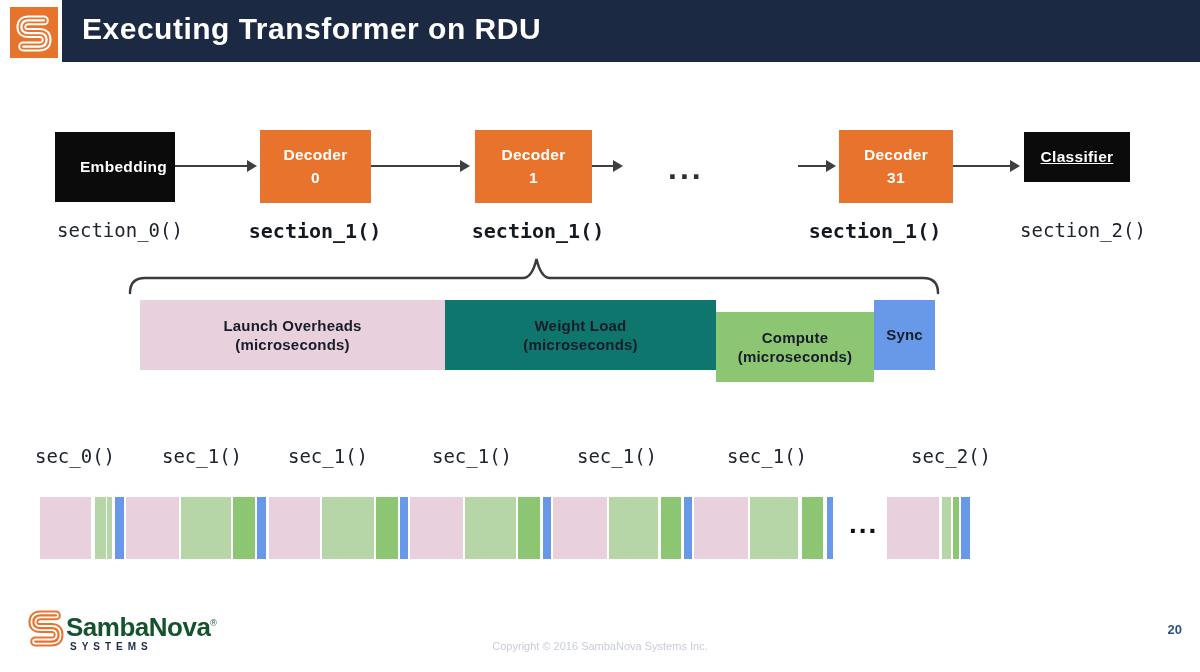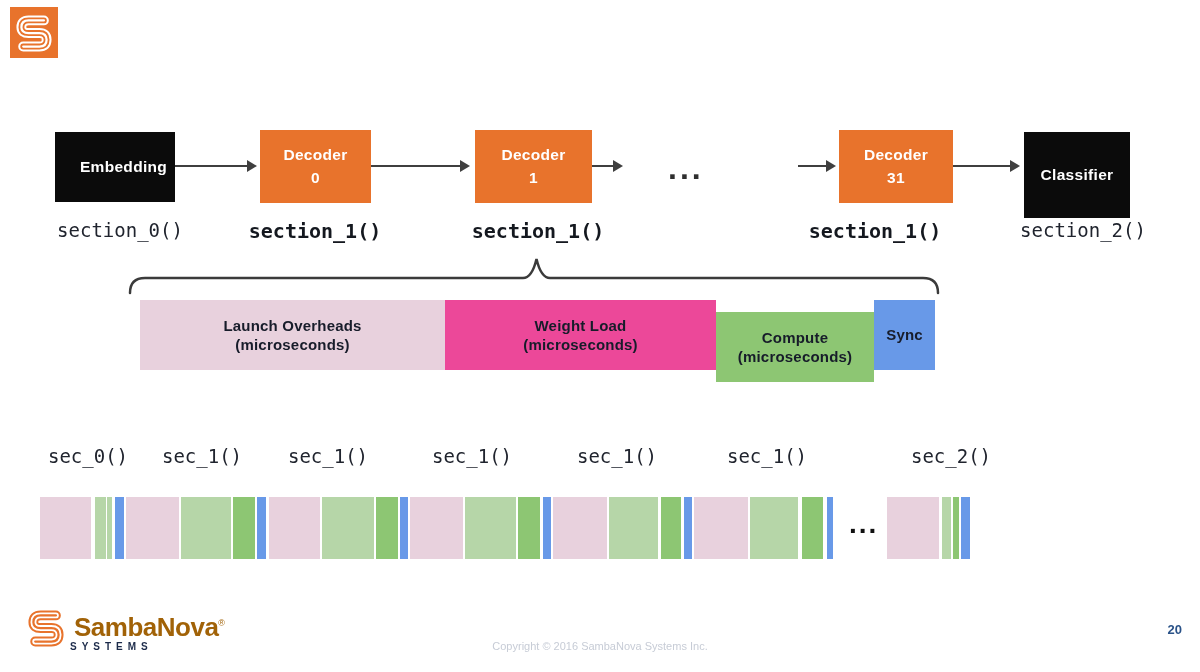--- a/index.html
+++ b/index.html
@@ -30,80 +30,83 @@
   .legend-bar { position:absolute; left:140px; top:300px; width:795px; height:70px; display:flex; }
   .legend-seg { height:100%; display:flex; align-items:center; justify-content:center; text-align:center; font-size:15px; font-weight:700; color:#171C2A; white-space:pre-line; line-height:1.3; letter-spacing:0.2px; }
 
   
   .tlabel { position:absolute; top:445px; transform:translateX(-50%); font-family:"DejaVu Sans Mono", monospace; font-size:19px; color:#20242E; white-space:nowrap; }
   .tseg { position:absolute; top:497px; height:62px; }
   .tdots { position:absolute; left:849px; top:508px; font-size:28px; font-weight:700; color:#111; letter-spacing:2px; }
 
   
   .footer-logo { position:absolute; left:28px; top:608px; }
-  .brand { position:absolute; left:66px; top:612px; color:#a16207; font-size:26px; font-weight:700; letter-spacing:-0.5px;margin-left:8px; }
+  .brand { position:absolute; left:66px; top:612px; color:#14532d; font-size:26px; font-weight:700; letter-spacing:-0.5px; }
   .brand sup { font-size:9px; font-weight:400; }
   .brand-sub { position:absolute; left:70px; top:641px; color:#1C2B4A; font-size:10px; font-weight:700; letter-spacing:5px; }
   .copyright { position:absolute; left:600px; top:640px; transform:translateX(-50%); color:#C7CCD6; font-size:11px; }
   .page-num { position:absolute; right:18px; top:622px; color:#2A5288; font-size:13px; font-weight:700; }
 </style>
 </head>
 <body>
 
 <div class="slide">
 
+  <div class="header-bar">
+    <div class="slide-title">Executing Transformer on RDU</div>
+  </div>
   <div class="header-logo">
     <svg width="36" height="38" viewBox="0 0 40 42">
       <g fill="none" stroke-linecap="round">
         <path d="M31 7 H 14 Q 6 7 6 14.5 Q 6 21 14 21 H 26 Q 34 21 34 28.5 Q 34 36 26 36 H 8" stroke="#ffffff" stroke-width="11"></path>
         <path d="M31 7 H 14 Q 6 7 6 14.5 Q 6 21 14 21 H 26 Q 34 21 34 28.5 Q 34 36 26 36 H 8" stroke="#E8732C" stroke-width="6.5"></path>
         <path d="M31 7 H 14 Q 6 7 6 14.5 Q 6 21 14 21 H 26 Q 34 21 34 28.5 Q 34 36 26 36 H 8" stroke="#ffffff" stroke-width="2.5"></path>
       </g>
     </svg>
   </div>
 
 
   <div>
       <div class="pbox" style="left: 55px; top: 132px; width: 120px; height: 70px; background: rgb(11, 11, 11); padding-left: 17px;">Embedding</div>
       <div class="pbox" style="left: 260px; top: 130px; width: 111px; height: 73px; background: rgb(232, 115, 44);">Decoder
 0</div>
       <div class="pbox" style="left: 475px; top: 130px; width: 117px; height: 73px; background: rgb(232, 115, 44);">Decoder
 1</div>
       <div class="pbox" style="left: 839px; top: 130px; width: 114px; height: 73px; background: rgb(232, 115, 44);">Decoder
 31</div>
-      <div class="pbox" style="left: 1024px; top: 132px; width: 106px; height: 86px; background: rgb(11, 11, 11);">Classifier</div>
+      <div class="pbox" style="left: 1024px; top: 132px; width: 106px; height: 50px; background: rgb(11, 11, 11); text-decoration: underline;">Classifier</div>
       <div class="arrow" style="left: 175px; top: 165px; width: 73px;"></div>
       <div class="arrow" style="left: 371px; top: 165px; width: 90px;"></div>
       <div class="arrow" style="left: 592px; top: 165px; width: 22px;"></div>
       <div class="arrow" style="left: 798px; top: 165px; width: 29px;"></div>
       <div class="arrow" style="left: 953px; top: 165px; width: 58px;"></div>
       <div class="pdots">...</div>
       <div class="slabel" style="left: 120px;">section_0()</div>
       <div class="slabel bold" style="left: 315px;">section_1()</div>
       <div class="slabel bold" style="left: 538px;">section_1()</div>
       <div class="slabel bold" style="left: 875px;">section_1()</div>
       <div class="slabel" style="left: 1083px;">section_2()</div>
     </div>
 
   <svg class="brace" width="814" height="44" viewBox="0 0 814 44">
     <path d="M3 41 Q 3 26 18 26 L 396 26 Q 405 26 409.5 7 Q 414 26 423 26 L 796 26 Q 811 26 811 41" fill="none" stroke="#3B3B3B" stroke-width="2.5" stroke-linecap="round"></path>
   </svg>
 
   <div class="legend-bar">
       <div class="legend-seg" style="width: 305px; background: rgb(232, 209, 221);">Launch Overheads
 (microseconds)</div>
-      <div class="legend-seg" style="width: 271px; background: #ec4899;">Weight Load
+      <div class="legend-seg" style="width: 271px; background: #0f766e;">Weight Load
 (microseconds)</div>
       <div class="legend-seg" style="width: 158px; background: rgb(141, 198, 115); margin-top: 12px;">Compute
 (microseconds)</div>
       <div class="legend-seg" style="width: 61px; background: rgb(104, 153, 232);">Sync</div>
     </div>
 
   <div>
-      <div class="tlabel" style="left: 88px; text-align: center;">sec_0()</div>
+      <div class="tlabel" style="left: 75px; text-align: center;">sec_0()</div>
       <div class="tlabel" style="left: 202px;">sec_1()</div>
       <div class="tlabel" style="left: 328px;">sec_1()</div>
       <div class="tlabel" style="left: 472px;">sec_1()</div>
       <div class="tlabel" style="left: 617px;">sec_1()</div>
       <div class="tlabel" style="left: 767px;">sec_1()</div>
       <div class="tlabel" style="left: 935px; margin-left: 16px;">sec_2()</div>
       <div class="tseg" style="left: 40px; width: 51px; background: rgb(232, 209, 221);"></div>
       <div class="tseg" style="left: 95px; width: 11px; background: rgb(182, 214, 168);"></div>
       <div class="tseg" style="left: 107px; width: 5px; background: rgb(182, 214, 168);"></div>
       <div class="tseg" style="left: 115px; width: 9px; background: rgb(104, 153, 232);"></div>

